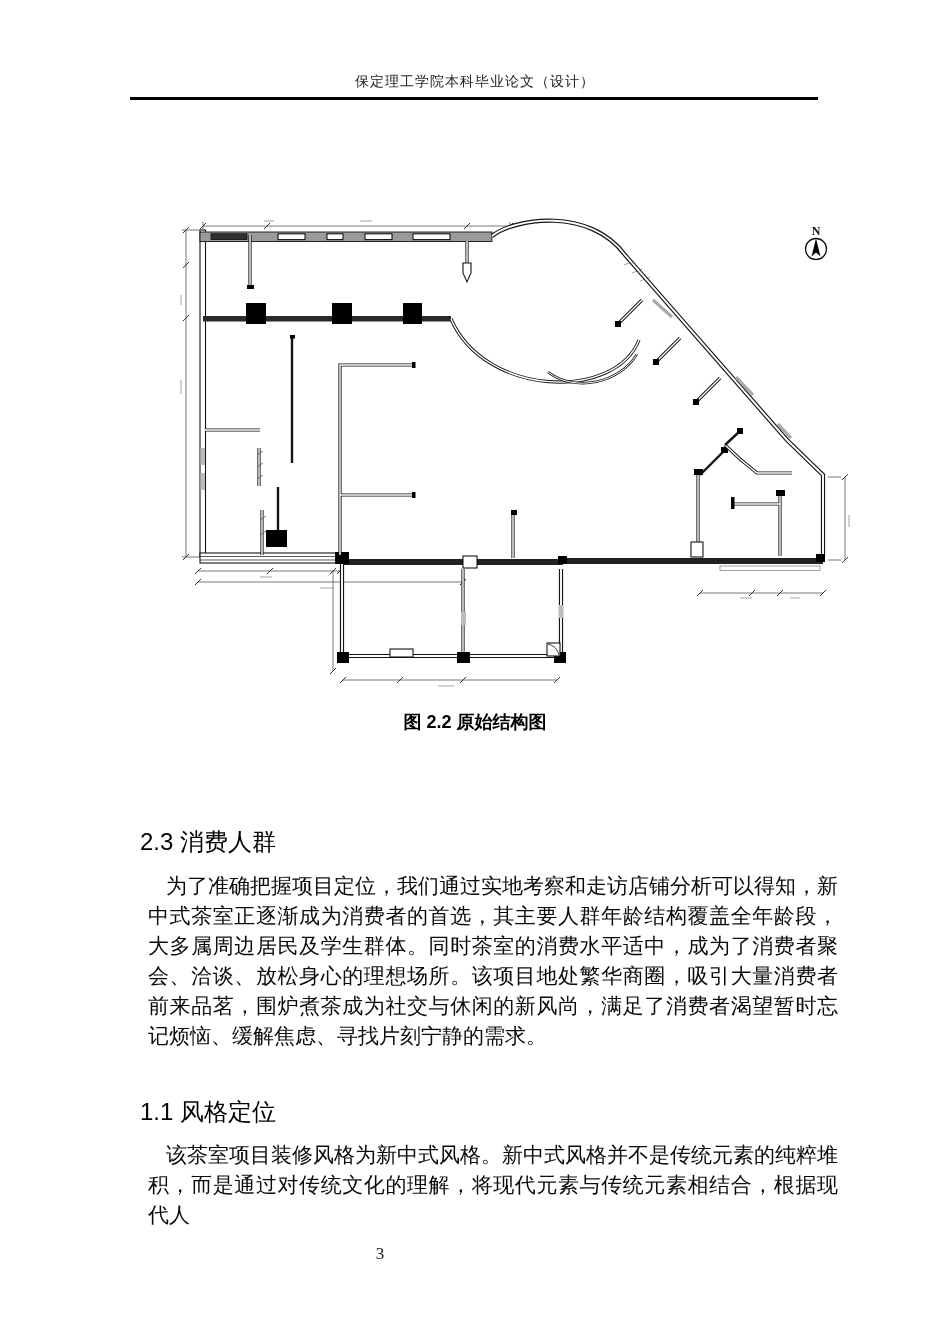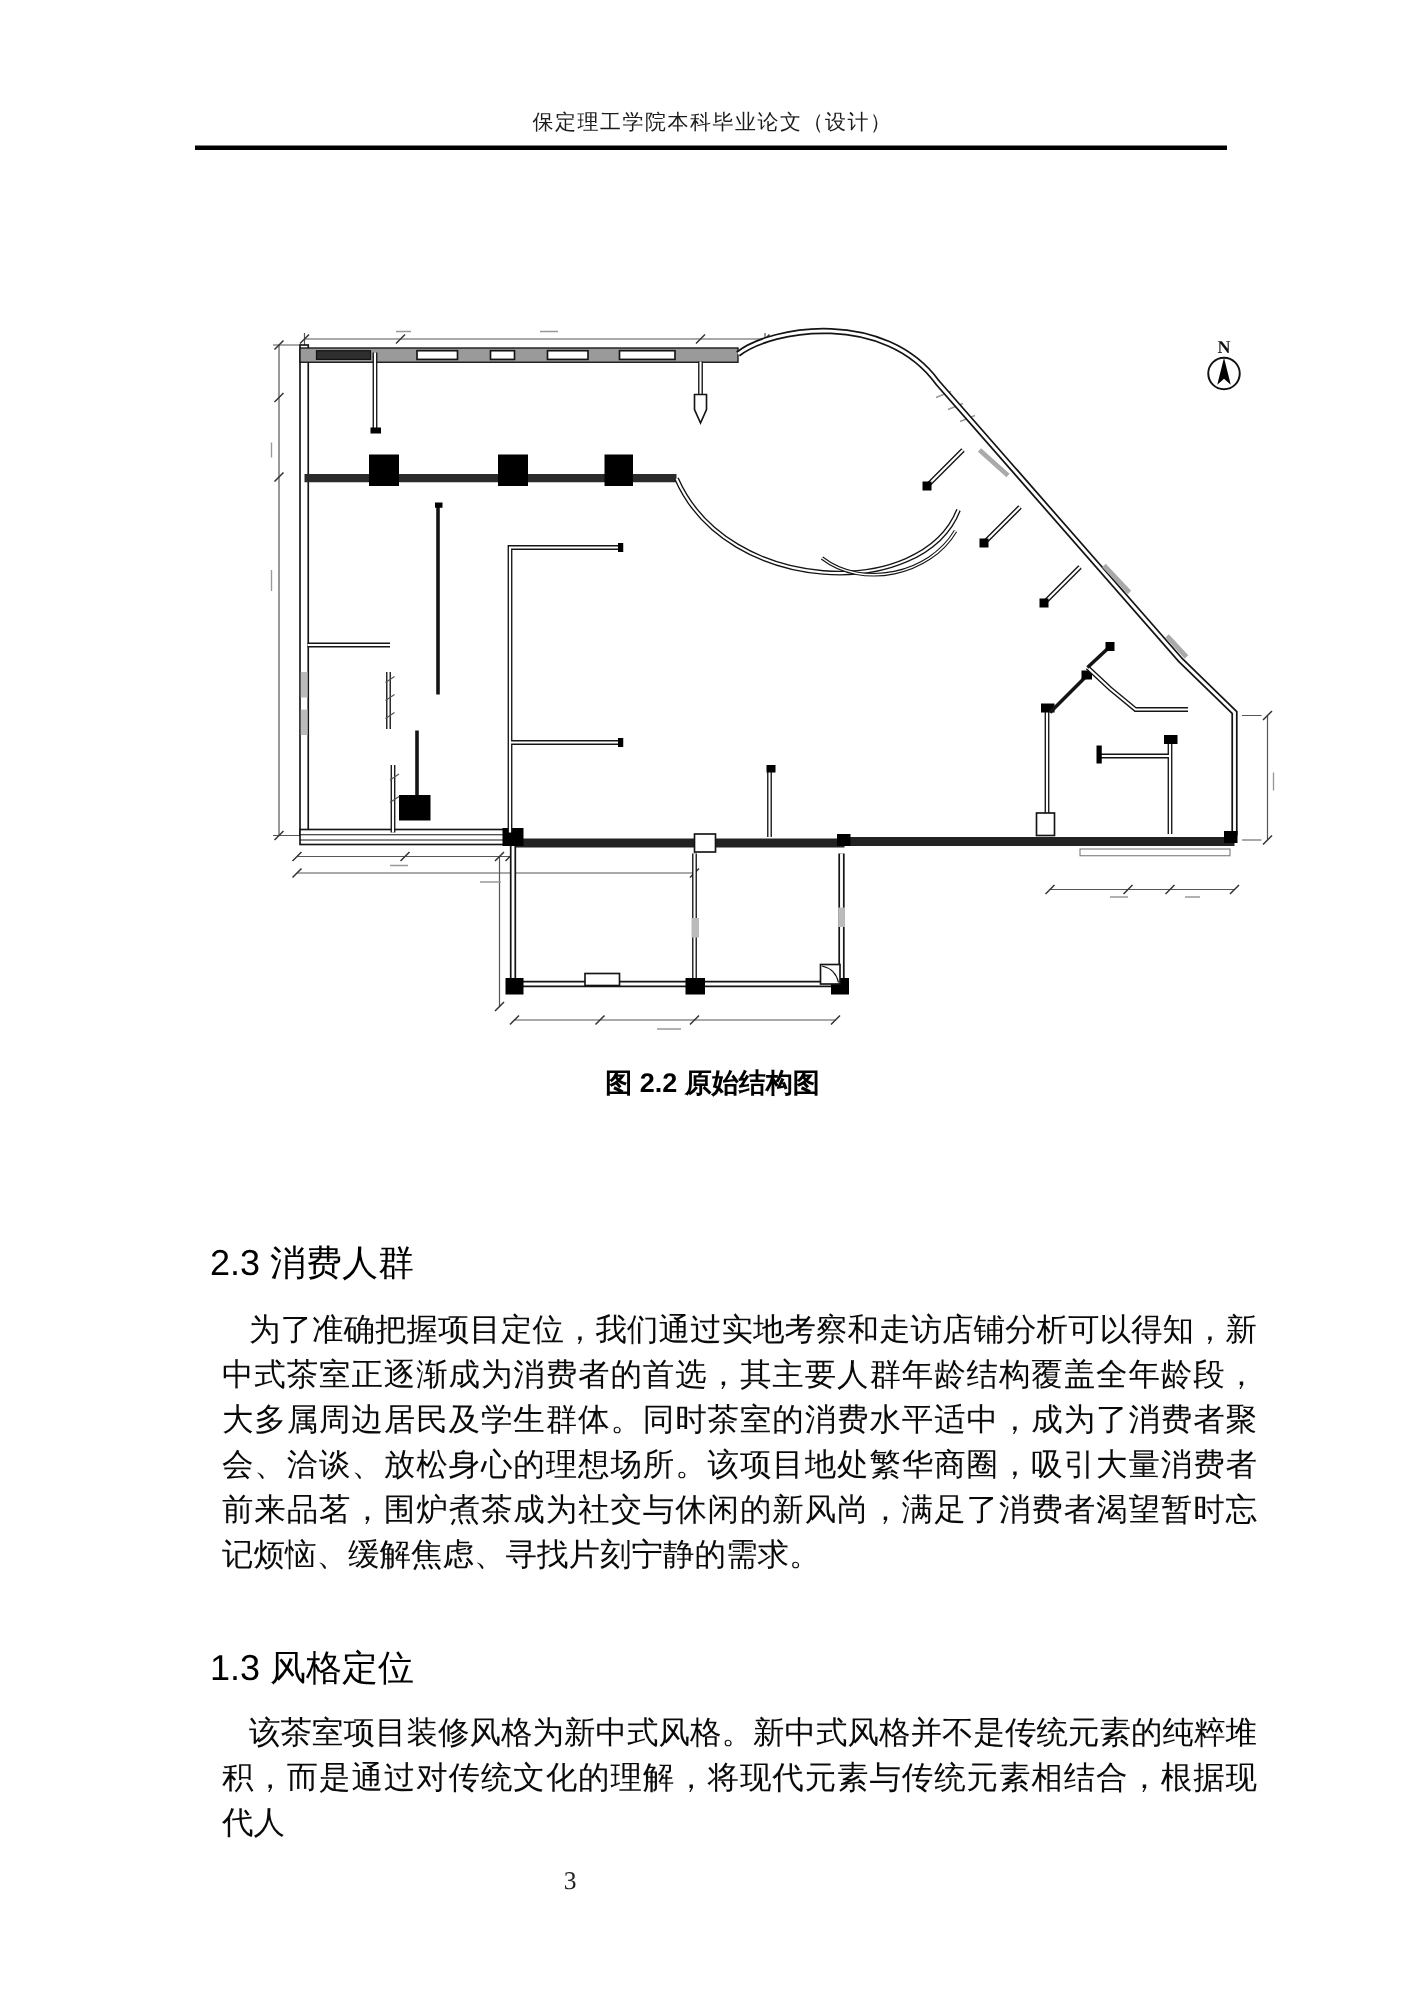--- a/index.html
+++ b/index.html
@@ -177,17 +177,17 @@
         <polygon points="636,33.5 631.5,51.5 636,47.5 640.5,51.5" class="blk"></polygon>
       </g>
     </svg>
   </figure>
 
   <figcaption class="caption">图 2.2 原始结构图</figcaption>
 
   <h2 class="sec-heading" id="h23">2.3 消费人群</h2>
   <p class="para" id="p23">为了准确把握项目定位，我们通过实地考察和走访店铺分析可以得知，新中式茶室正逐渐成为消费者的首选，其主要人群年龄结构覆盖全年龄段，大多属周边居民及学生群体。同时茶室的消费水平适中，成为了消费者聚会、洽谈、放松身心的理想场所。该项目地处繁华商圈，吸引大量消费者前来品茗，围炉煮茶成为社交与休闲的新风尚，满足了消费者渴望暂时忘记烦恼、缓解焦虑、寻找片刻宁静的需求。</p>
 
-  <h2 class="sec-heading" id="h24">1.3 风格定位</h2>
+  <h2 class="sec-heading" id="h24">1.1 风格定位</h2>
   <p class="para" id="p24">该茶室项目装修风格为新中式风格。新中式风格并不是传统元素的纯粹堆积，而是通过对传统文化的理解，将现代元素与传统元素相结合，根据现代人</p>
 
   <div class="pagenum">3</div>
 </div>
 
 </body></html>

